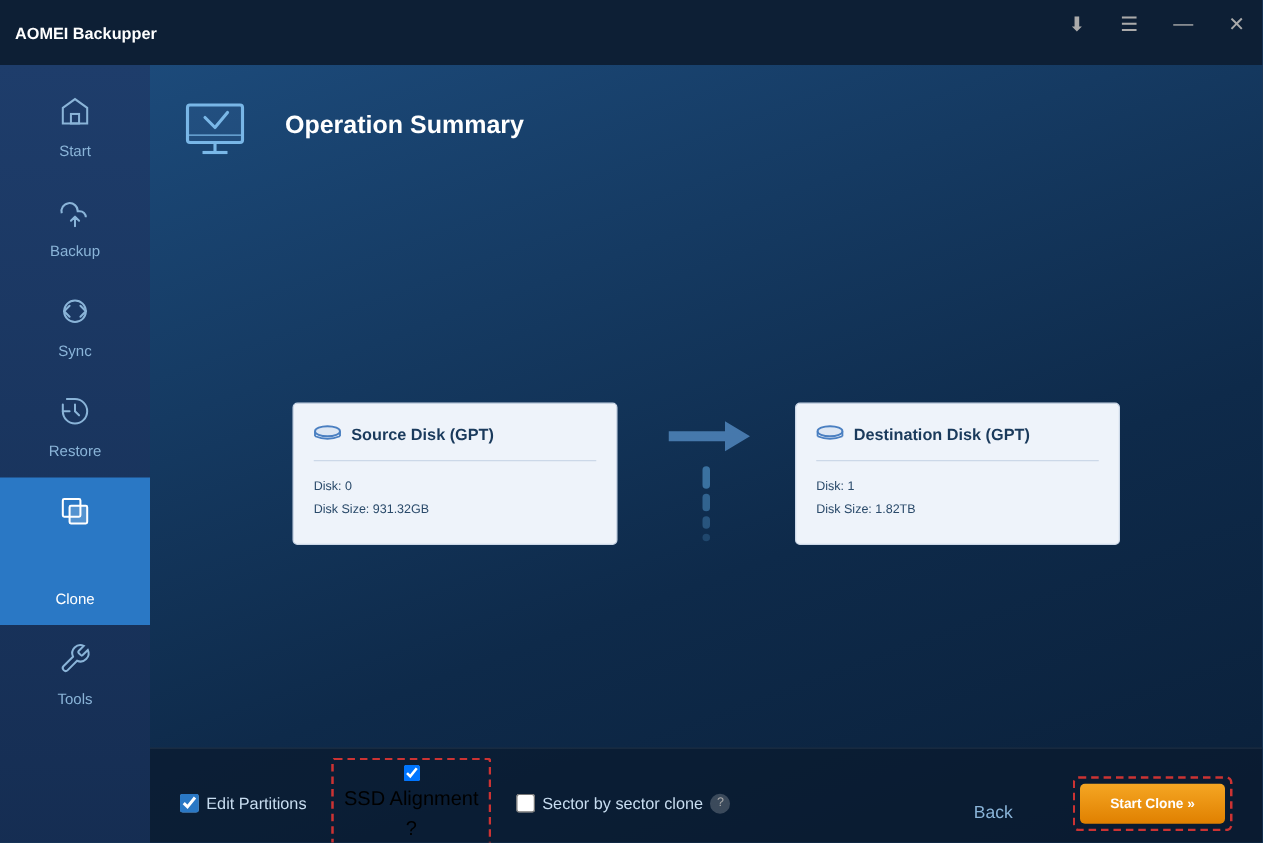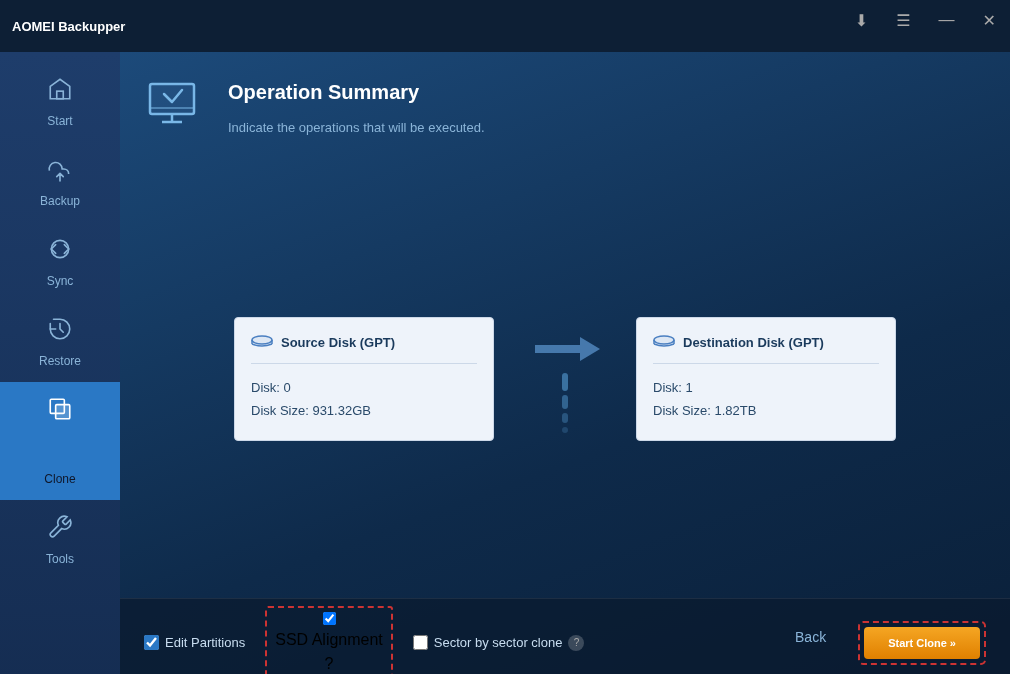--- a/index.html
+++ b/index.html
@@ -62,21 +62,21 @@
       display: flex;
       flex-direction: column;
       align-items: center;
       padding: 14px 0;
       cursor: pointer;
       color: #8ab4d8;
       gap: 6px;
     }
     .sidebar-item.active {
       background: #2a78c5;
-      color: #0f172a;
+      color: #ffffff;
       gap: 44px;
     }
     .sidebar-item-label {
       font-size: 12px;
     }
     .sidebar-icon {
       font-size: 22px;
     }
 
     
@@ -138,21 +138,21 @@
       font-weight: 600;
       color: #1a3a5c;
       border-bottom: 1px solid #ccd8e8;
       padding-bottom: 10px;
     }
     .disk-card-icon {
       font-size: 18px;
       color: #4a7fc1;
     }
     .disk-card-info {
-      font-size: 13px;
+      font-size: 10px;
       color: #2a4a6a;
       line-height: 1.8;
     }
 
     
     .arrow-container {
       width: 120px;
       display: flex;
       flex-direction: column;
       align-items: center;
@@ -208,22 +208,22 @@
       align-items: center;
       border: 2px dashed #cc3333;
       border-radius: 3px;
       padding: 4px 8px;
       gap: 6px;
       flex-direction: column;
     }
 
     .bottom-actions {
       display: flex;
-      align-items: flex-start;
-      gap: 16px;
+      align-items: flex-end;
+      gap: 32px;
     }
     .back-btn {
       background: transparent;
       border: none;
       color: #8ab4d8;
       font-size: 14px;
       cursor: pointer;
       padding: 8px 16px;
     }
 
@@ -339,21 +339,20 @@
           <rect x="6" y="8" width="44" height="30" rx="2" stroke="#7ab8e8" stroke-width="2.5" fill="none"></rect>
           <rect x="6" y="8" width="44" height="30" rx="2" fill="rgba(100,160,220,0.1)"></rect>
           <line x1="6" y1="32" x2="50" y2="32" stroke="#7ab8e8" stroke-width="1"></line>
           <line x1="28" y1="38" x2="28" y2="46" stroke="#7ab8e8" stroke-width="2.5"></line>
           <line x1="18" y1="46" x2="38" y2="46" stroke="#7ab8e8" stroke-width="2.5"></line>
           <path d="M20 18 L28 26 L38 14" stroke="#7ab8e8" stroke-width="2.5" stroke-linecap="round" stroke-linejoin="round"></path>
         </svg>
       </div>
       <div class="header-text">
         <h2>Operation Summary</h2>
-        <p>Indicate the operations that will be executed.</p>
       </div>
     </div>
 
     <div class="disk-area">
 
       <div class="disk-card">
         <div class="disk-card-header">
           <span class="disk-card-icon">
             <svg width="22" height="16" viewBox="0 0 22 16" fill="none">
               <ellipse cx="11" cy="8" rx="10" ry="4" stroke="#4a7fc1" stroke-width="1.5" fill="rgba(74,127,193,0.1)"></ellipse>

